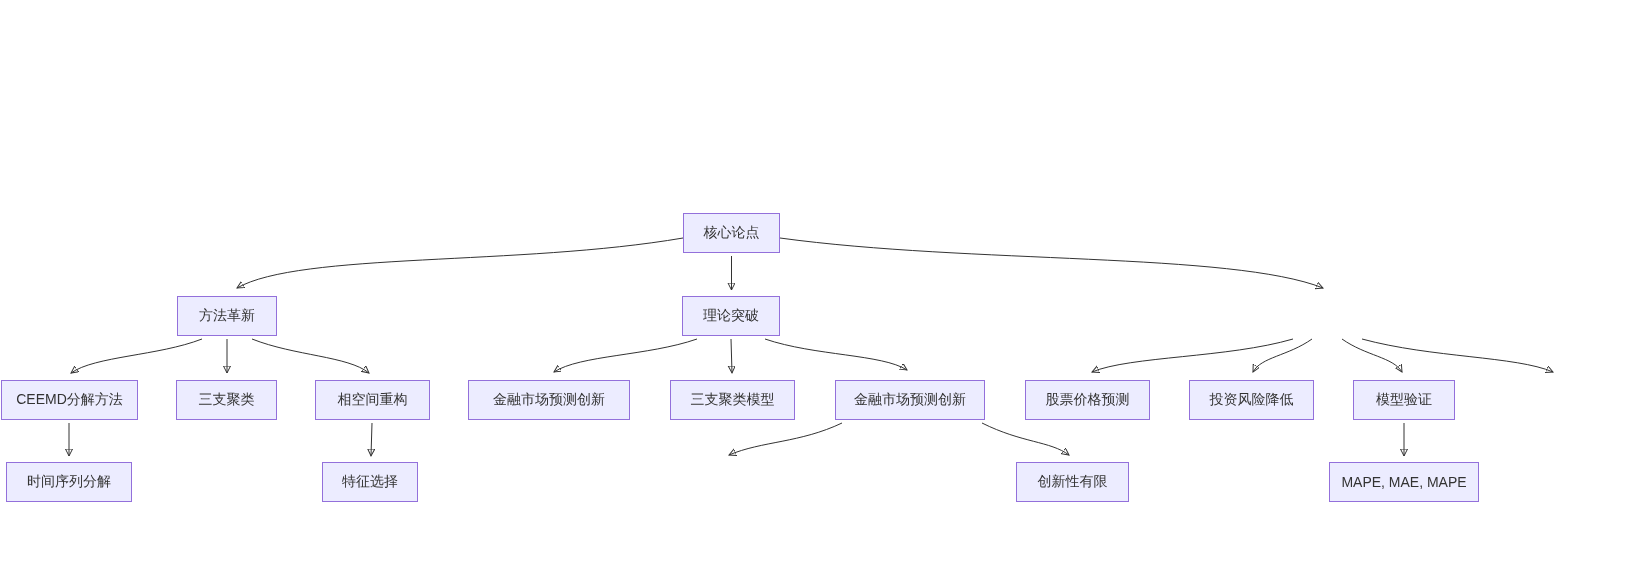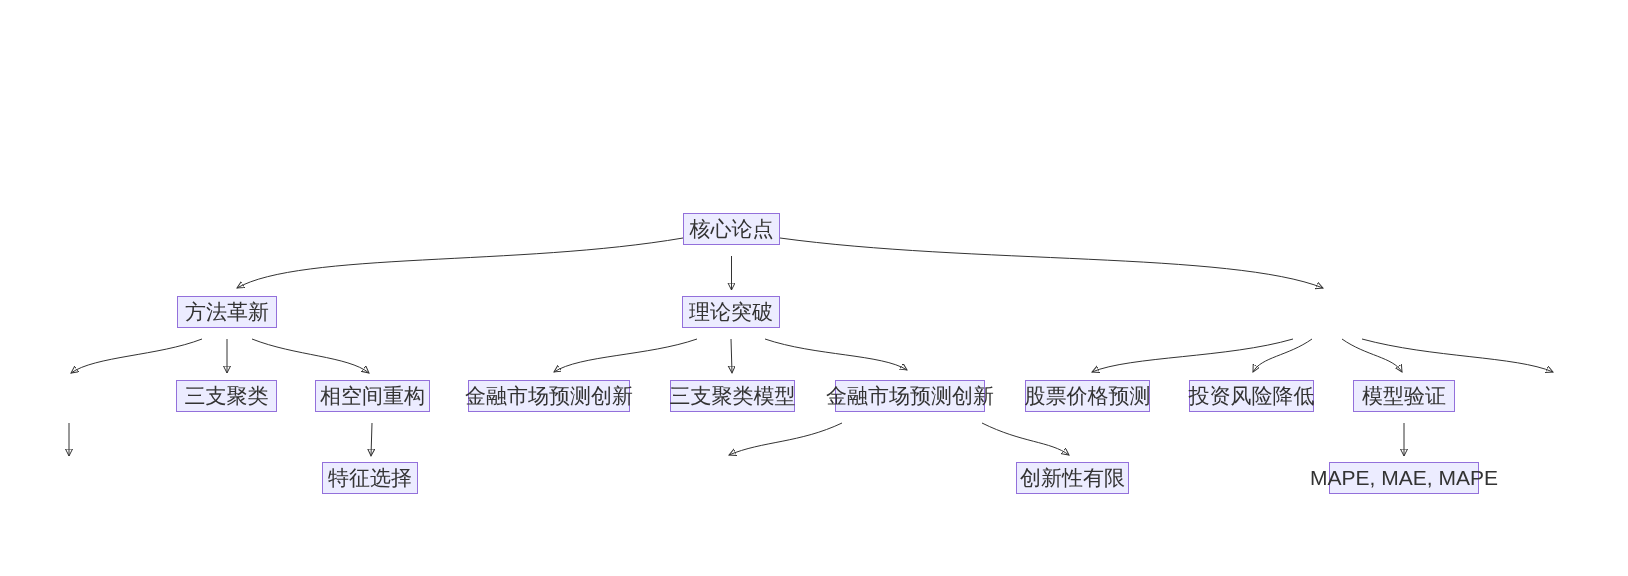--- a/index.html
+++ b/index.html
@@ -19,27 +19,27 @@
     left:0;top:0;
     width:1628px;height:576px;
   }
   .edges path{
     fill:none;
     stroke:var(--edge,#333333);
     stroke-width:1;
   }
   .node{
     position:absolute;
-    height:32px;
+    height:40px;
     background:var(--node-fill,#ECECFF);
     border:1px solid var(--node-border,#9370DB);
     display:flex;
     align-items:center;
     justify-content:center;
-    font-size:21px;
+    font-size:14px;
     color:#333333;
     text-align:left;
     white-space:nowrap;
     box-sizing:border-box;
   }
 </style>
 </head>
 <body>
 
 <div class="canvas">
@@ -68,26 +68,28 @@
     <path d="M 842 423 C 800 443, 762 441, 729 455" marker-end="url(#arrow)"></path>
     <path d="M 982 423 C 1022 443, 1050 441, 1069 455" marker-end="url(#arrow)"></path>
     <path d="M 1404 423 L 1404 456" marker-end="url(#arrow)"></path>
   </svg>
 
   <div class="node" style="left:683px;top:213px;width:97px">核心论点</div>
 
   <div class="node" style="left:177px;top:296px;width:100px">方法革新</div>
   <div class="node" style="left:682px;top:296px;width:98px">理论突破</div>
 
+  <div class="node" style="left:1px;top:380px;width:137px">CEEMD分解方法</div>
   <div class="node" style="left:176px;top:380px;width:101px">三支聚类</div>
   <div class="node" style="left:315px;top:380px;width:115px">相空间重构</div>
   <div class="node" style="left:468px;top:380px;width:162px">金融市场预测创新</div>
   <div class="node" style="left:670px;top:380px;width:125px">三支聚类模型</div>
   <div class="node" style="left:835px;top:380px;width:150px">金融市场预测创新</div>
   <div class="node" style="left:1025px;top:380px;width:125px">股票价格预测</div>
   <div class="node" style="left:1189px;top:380px;width:125px">投资风险降低</div>
   <div class="node" style="left:1353px;top:380px;width:102px">模型验证</div>
 
+  <div class="node" style="left:6px;top:462px;width:126px">时间序列分解</div>
   <div class="node" style="left:322px;top:462px;width:96px">特征选择</div>
   <div class="node" style="left:1016px;top:462px;width:113px">创新性有限</div>
   <div class="node" style="left:1329px;top:462px;width:150px">MAPE, MAE, MAPE</div>
 
 </div>
 
 </body></html>

